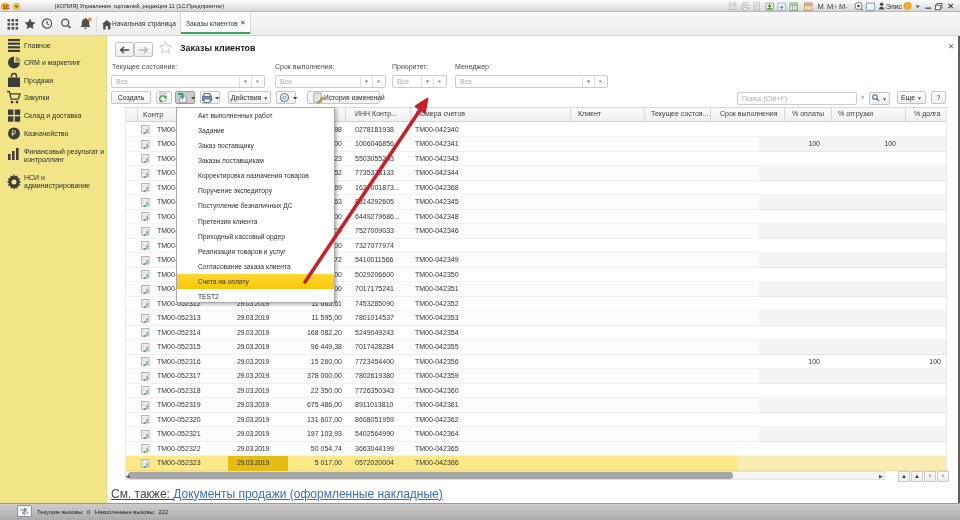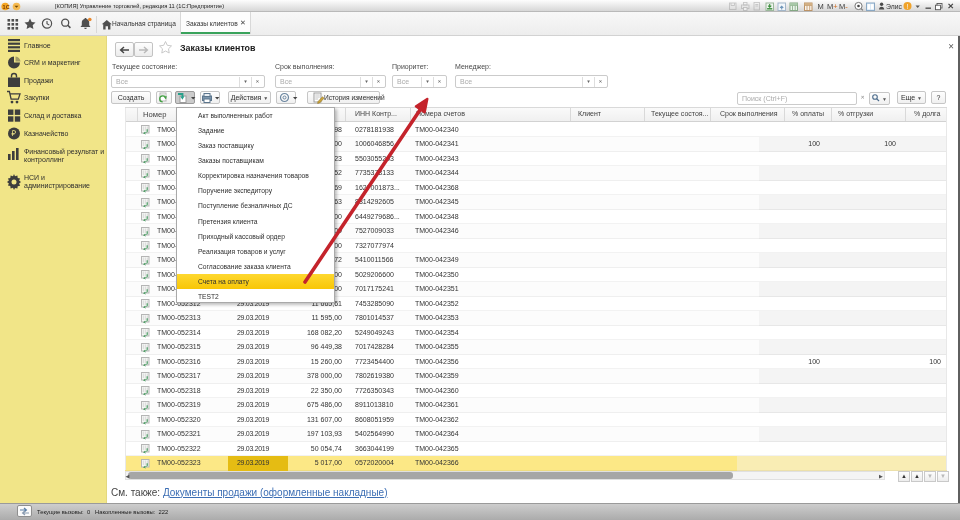--- a/index.html
+++ b/index.html
@@ -48,21 +48,21 @@
 #selrow{background:linear-gradient(to right,#fce886 0,#fce886 612px,#f9edb4 612px,#f9edb4 100%);}
 #selrow .dcell{position:absolute;left:103px;top:0;width:60px;height:14.5px;background:#e5bc13;}
 
 #popup{left:176px;top:107px;width:159px;height:196px;background:#fff;border:1px solid #a9a9a9;box-sizing:border-box;box-shadow:2px 2px 3px rgba(0,0,0,0.25);}
 .pi{position:absolute;left:0;width:157px;height:15.1px;font-size:6.7px;color:#2f2f2f;line-height:15.1px;padding-left:21px;box-sizing:border-box;white-space:nowrap;}
 .pi.sel{background:linear-gradient(#fed830,#f8c606);}
 
 #hscroll{left:125px;top:471px;width:760px;height:9px;background:#f4f4f4;border:1px solid #e0e0e0;box-sizing:border-box;}
 #hthumb{left:128px;top:472px;width:605px;height:7px;background:#a6a6a6;border-radius:3px;}
 .nav4{position:absolute;top:470.5px;width:12px;height:11px;background:linear-gradient(#fdfdfd,#ededed);border:1px solid #c9c9c9;box-sizing:border-box;text-align:center;font-size:6px;line-height:9px;}
-#seealso{left:111px;top:486.5px;font-size:10px;color:#444;}
+#seealso{left:111px;top:486.5px;font-size:12px;color:#444;text-decoration:underline;}
 #seealso a{color:#3c6eb4;text-decoration:underline;}
 
 #statusbar{left:0;top:503px;width:960px;height:17px;background:linear-gradient(#cdcdcd,#ababab);border-top:1px solid #9a9a9a;box-sizing:border-box;}
 #stattext{left:37px;top:509px;font-size:5.8px;color:#1c1c1c;}
 #staticon{left:17px;top:505px;width:15px;height:12px;background:#fafafa;border:1px solid #8f8f8f;border-radius:2px;box-sizing:border-box;}
 </style></head>
 <body>
 <div id="stage">
 
 <div class="abs" id="titlebar"></div>
@@ -308,21 +308,21 @@
     </div>
 <div class="tbtn" style="left:858px;top:92px;width:9px;height:11px;border:none;background:none;color:#888;font-size:5px;line-height:11px;">✕</div>
 <div class="tbtn" style="left:869px;top:92px;width:21px;line-height:11px;"><svg width="8" height="8" viewBox="0 0 8 8" style="vertical-align:-1px;">
         <circle cx="3" cy="3" r="2.3" fill="none" stroke="#4c6c8c" stroke-width="1.1"></circle>
         <path d="M4.8 4.8L7 7" stroke="#4c6c8c" stroke-width="1.2"></path>
       </svg> <span class="ar">▼</span></div>
 <div class="tbtn" style="left:897px;width:29px;line-height:11px;">Еще <span class="ar">▼</span></div>
 <div class="tbtn" style="left:931px;width:15px;line-height:11px;">?</div>
 
 <div class="abs" id="thead"></div>
-<div class="hlab" style="left:143px;font-size:7.6px;top:109.5px;">Номер</div>
+<div class="hlab" style="left:143px;font-size:7.6px;top:109.5px;">Контр</div>
 <div class="hlab" style="left:355px;">ИНН Контр...</div>
 <div class="hlab" style="left:416px;">Номера счетов</div>
 <div class="hlab" style="left:578px;">Клиент</div>
 <div class="hlab" style="left:651px;">Текущее состоя...</div>
 <div class="hlab" style="left:720px;">Срок выполнения</div>
 <div class="hlab" style="left:792px;">% оплаты</div>
 <div class="hlab" style="left:838px;">% отгрузки</div>
 <div class="hlab" style="left:914px;">% долга</div>
 <div class="hsep" style="left:137px;"></div>
 <div class="hsep" style="left:228px;"></div>

